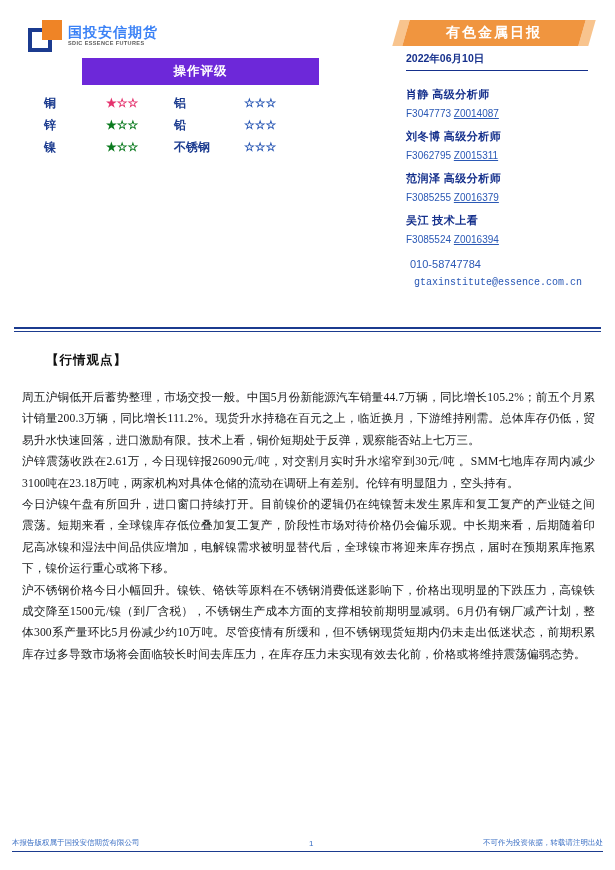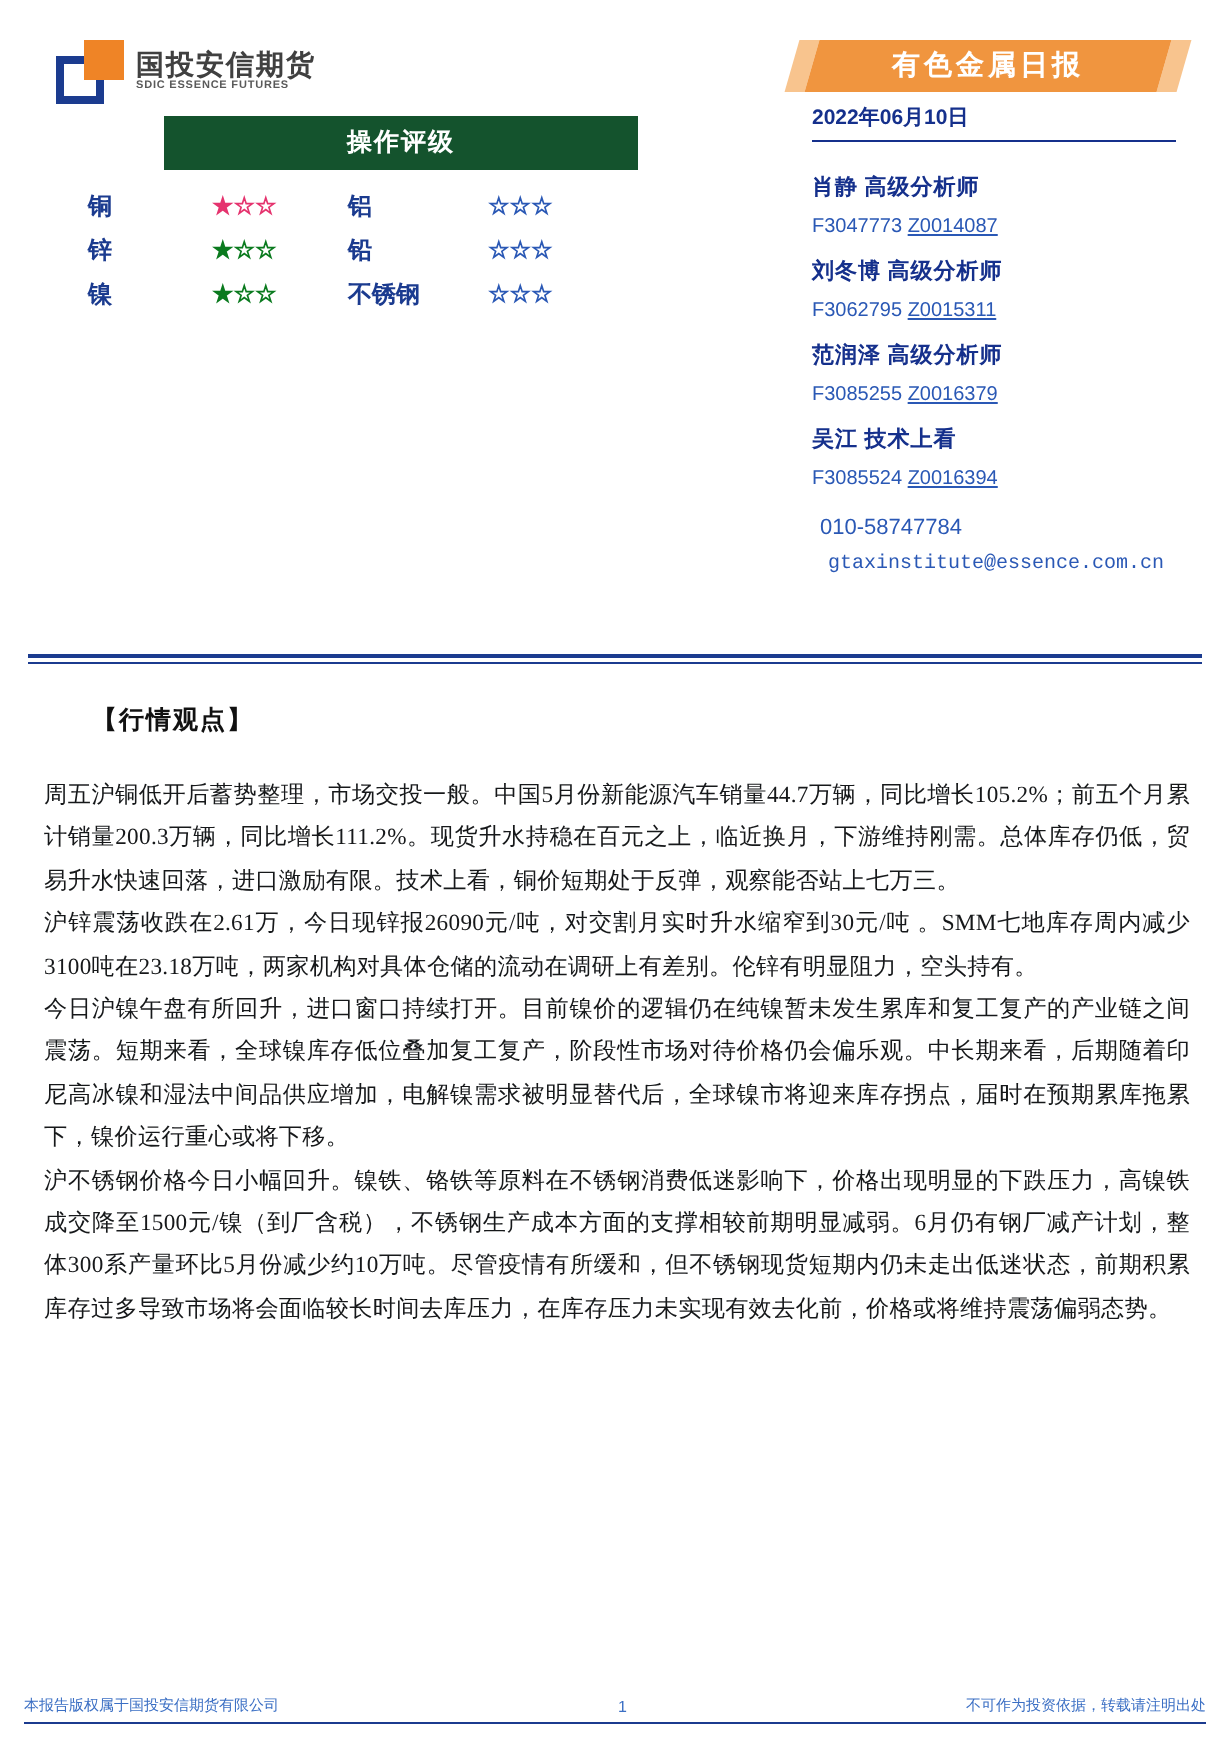--- a/index.html
+++ b/index.html
@@ -21,32 +21,32 @@
     position: absolute; left: 0; bottom: 0; width: 24px; height: 24px;
     border: 4px solid #1b3b8f; background: #fff;
   }
   .logo-tri2 {
     position: absolute; right: 0; top: 0; width: 20px; height: 20px;
     background: #ef8426;
   }
   .logo-txt { line-height: 1; }
   .logo-cn {
     font-family: "Liberation Sans", sans-serif;
-    font-size: 14px; font-weight: 700; color: #404040; letter-spacing: 1px;
+    font-size: 14px; font-weight: 700; color: #3b82f6; letter-spacing: 1px;
   }
   .logo-en {
     font-family: "Liberation Sans", sans-serif;
     font-size: 5.5px; font-weight: 700; color: #5a5a5a; letter-spacing: .4px;
     margin-top: 2px;
   }
 
   
   .rating { position: absolute; left: 44px; top: 58px; width: 275px; }
   .rating-title {
-    background: #14532d; color: #fff; text-align: center;
+    background: #6d28d9; color: #fff; text-align: center;
     font-size: 12.5px; font-weight: 700; padding: 5px 17px;
     font-family: "Liberation Serif", serif; letter-spacing: 1px; margin-left: 38px;
   }
   .rating-body { padding-top: 7px; }
   .rating-row { display: flex; align-items: center; height: 22px; font-size: 12px; color: #1b3b8f; font-weight: 700; }
   .r-name { width: 62px; }
   .r-stars { width: 68px; letter-spacing: 0px; font-size: 12px; }
   .r-name2 { width: 70px; }
   .r-stars2 { width: 70px; font-size: 12px; }
   .star-f-red { color: #e5336e; }
@@ -115,21 +115,21 @@
     font-family: "Liberation Serif", serif; letter-spacing: 1px;
   }
   .paras { margin: 18px 22px 0 22px; width: 573px; }
   .para {
     font-size: 11.6px; line-height: 21.4px; color: #16181a;
     text-align: justify; font-family: "Liberation Serif", serif;
     letter-spacing: .15px;
   }
 
   
-  .footer { position: absolute; left: 0; bottom: 4px; width: 570px; height: 26px; }
+  .footer { position: absolute; left: 0; bottom: 14px; width: 570px; height: 26px; }
   .footer-rule { position: absolute; left: 12px; bottom: 4px; width: 591px; height: 1.5px; background: #1b3b8f; }
   .footer-inner {
     position: absolute; left: 12px; bottom: 8px; width: 591px;
     display: flex; align-items: center; justify-content: space-between;
     font-size: 7.5px; color: #3b6fc4; font-family: "Liberation Serif", serif;
   }
   .footer-page { font-family: "Liberation Sans", sans-serif; font-size: 8px; color: #3b6fc4; }
 </style>
 </head>
 <body>

